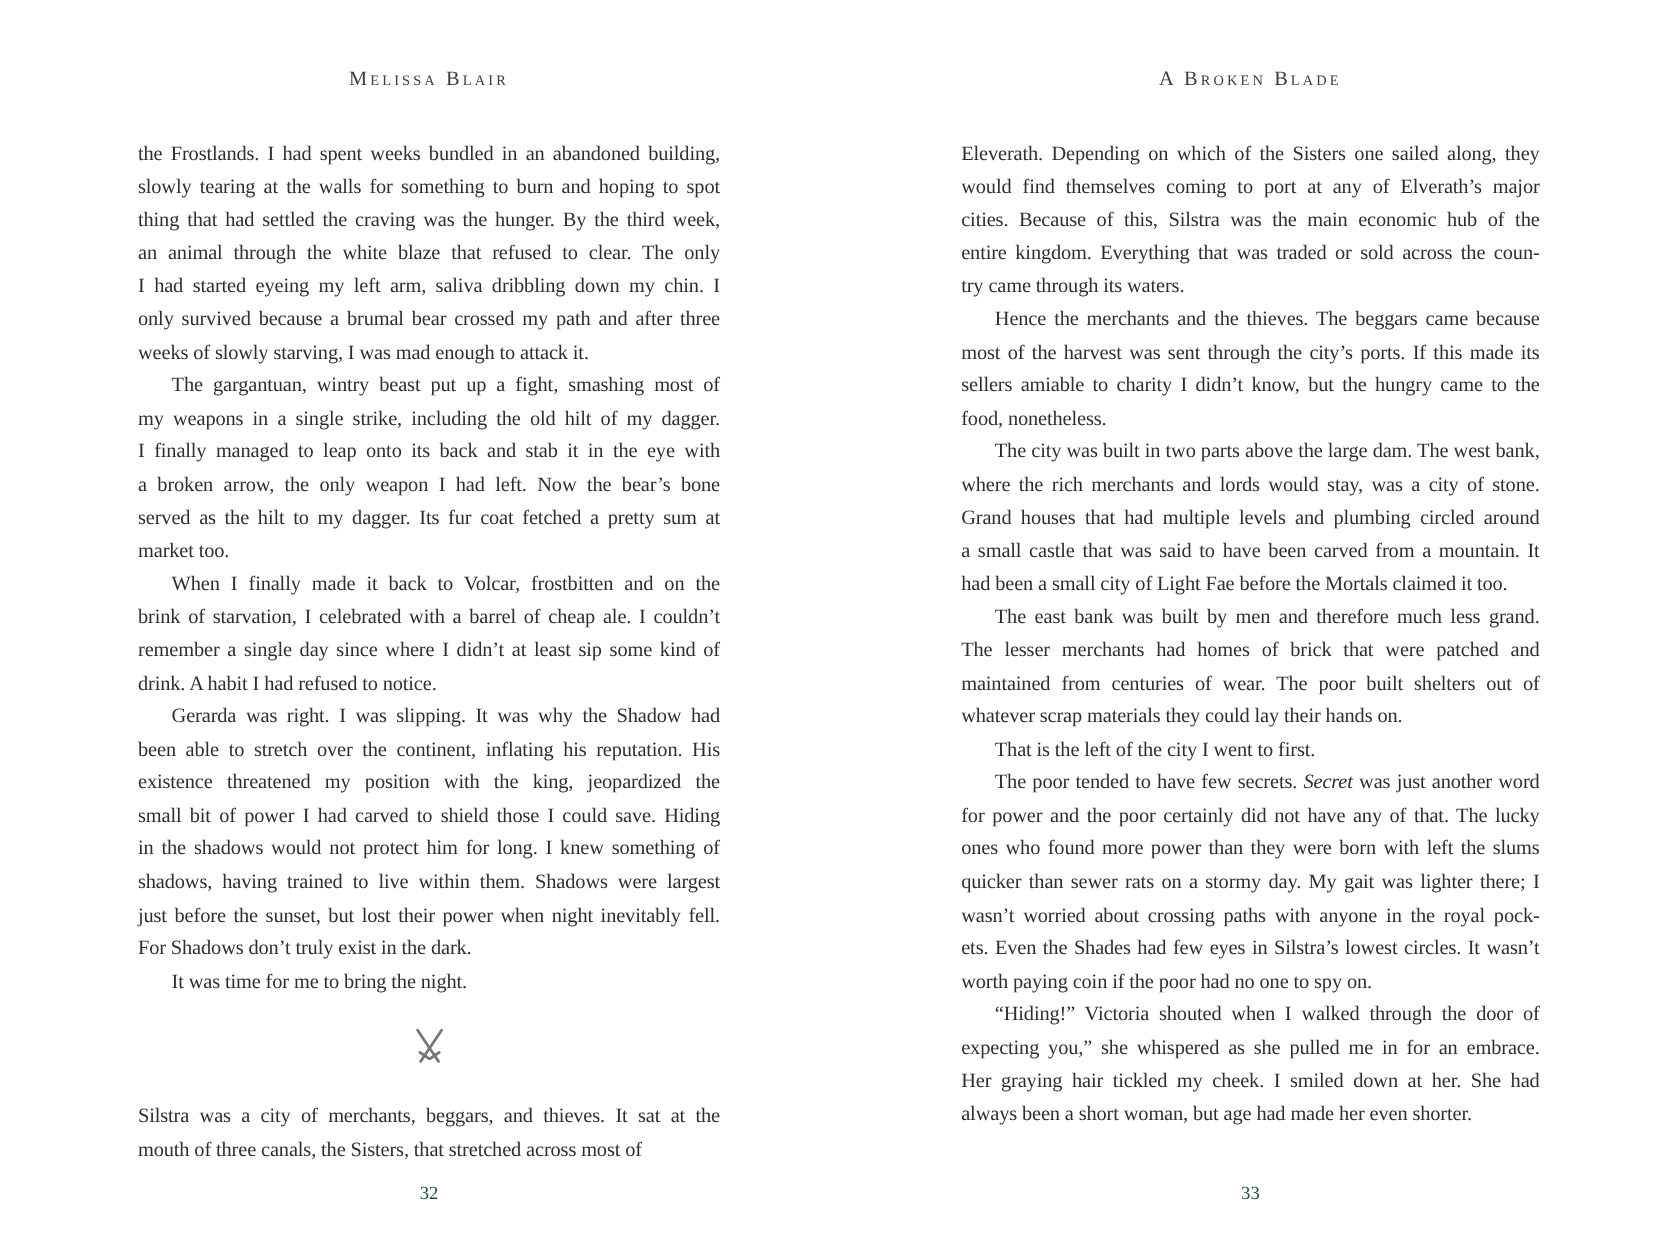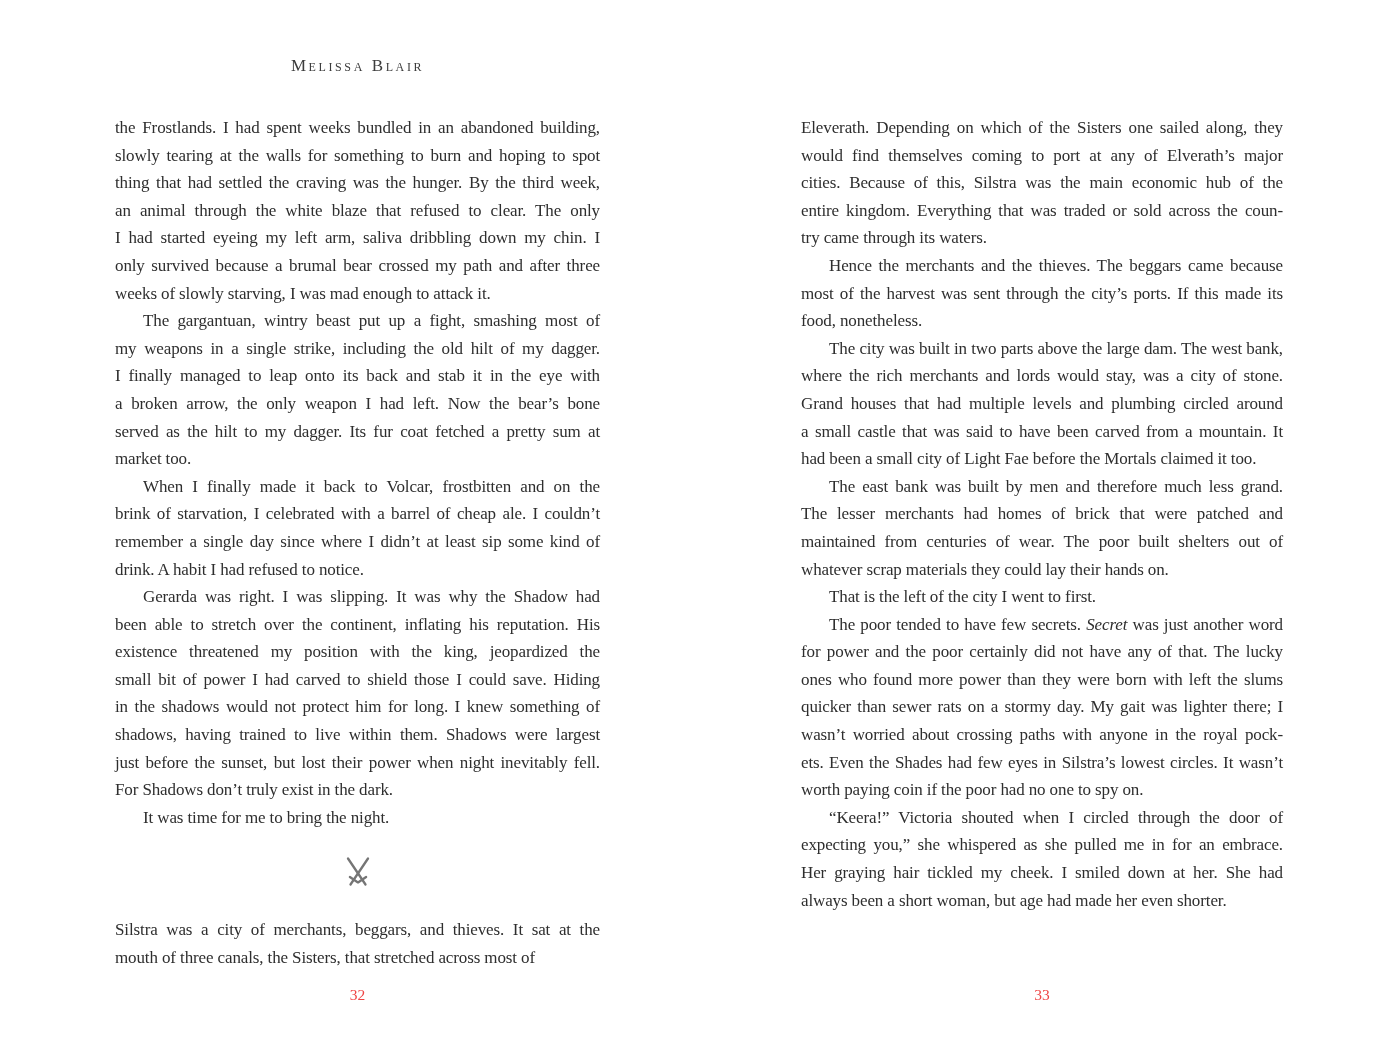--- a/index.html
+++ b/index.html
@@ -42,21 +42,21 @@
   .ornament {
     height: 85px;
     display: flex; align-items: center; justify-content: center;
   }
   .ornament svg { display: block; }
 
   .page-number {
     position: absolute; top: 971px; left: 0; right: 0;
     text-align: center;
     font-size: 15.5px;
-    color: #ef4444;
+    color: #14532d;
   }
 </style>
 </head>
 <body>
 
 <div class="page page-left">
   <div class="running-header">Melissa Blair</div>
   <div class="body-text">
       <div class="para">
         <div class="line">the Frostlands. I had spent weeks bundled in an abandoned building,</div>
@@ -106,31 +106,33 @@
 </div>
       <div class="para">
         <div class="line">Silstra was a city of merchants, beggars, and thieves. It sat at the</div>
         <div class="line last">mouth of three canals, the Sisters, that stretched across most of</div>
       </div>
     </div>
   <div class="page-number">32</div>
 </div>
 
 <div class="page page-right">
+  <div class="running-header">A Broken Blade</div>
   <div class="body-text">
       <div class="para">
         <div class="line">Eleverath. Depending on which of the Sisters one sailed along, they</div>
         <div class="line">would find themselves coming to port at any of Elverath’s major</div>
         <div class="line">cities. Because of this, Silstra was the main economic hub of the</div>
         <div class="line">entire kingdom. Everything that was traded or sold across the coun-</div>
         <div class="line last">try came through its waters.</div>
       </div>
       <div class="para indent">
         <div class="line">Hence the merchants and the thieves. The beggars came because</div>
         <div class="line">most of the harvest was sent through the city’s ports. If this made its</div>
+        <div class="line">sellers amiable to charity I didn’t know, but the hungry came to the</div>
         <div class="line last">food, nonetheless.</div>
       </div>
       <div class="para indent">
         <div class="line">The city was built in two parts above the large dam. The west bank,</div>
         <div class="line">where the rich merchants and lords would stay, was a city of stone.</div>
         <div class="line">Grand houses that had multiple levels and plumbing circled around</div>
         <div class="line">a small castle that was said to have been carved from a mountain. It</div>
         <div class="line last">had been a small city of Light Fae before the Mortals claimed it too.</div>
       </div>
       <div class="para indent">
@@ -145,20 +147,20 @@
       <div class="para indent">
         <div class="line">The poor tended to have few secrets. <i>Secret</i> was just another word</div>
         <div class="line">for power and the poor certainly did not have any of that. The lucky</div>
         <div class="line">ones who found more power than they were born with left the slums</div>
         <div class="line">quicker than sewer rats on a stormy day. My gait was lighter there; I</div>
         <div class="line">wasn’t worried about crossing paths with anyone in the royal pock-</div>
         <div class="line">ets. Even the Shades had few eyes in Silstra’s lowest circles. It wasn’t</div>
         <div class="line last">worth paying coin if the poor had no one to spy on.</div>
       </div>
       <div class="para indent">
-        <div class="line">“Keera!” Victoria shouted when I circled through the door of</div>
+        <div class="line">“Hiding!” Victoria shouted when I walked through the door of</div>
         <div class="line">expecting you,” she whispered as she pulled me in for an embrace.</div>
         <div class="line">Her graying hair tickled my cheek. I smiled down at her. She had</div>
         <div class="line last">always been a short woman, but age had made her even shorter.</div>
       </div>
     </div>
   <div class="page-number">33</div>
 </div>
 
 </body></html>

